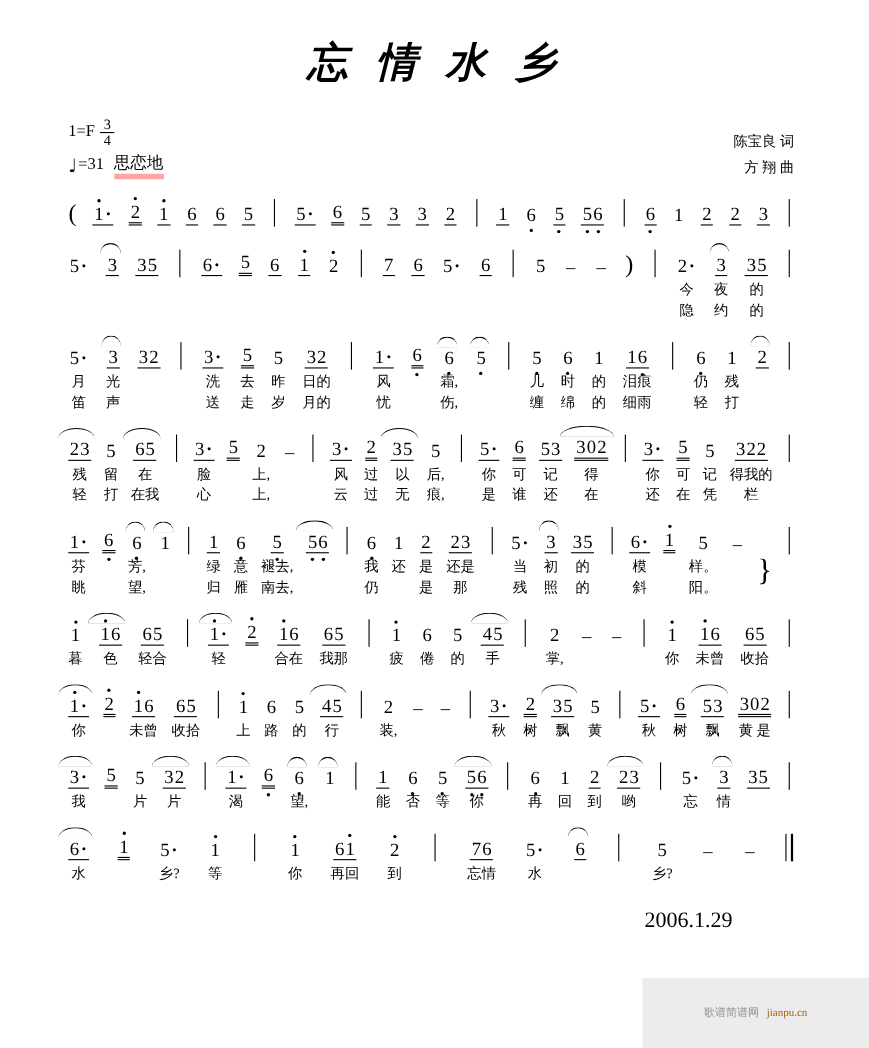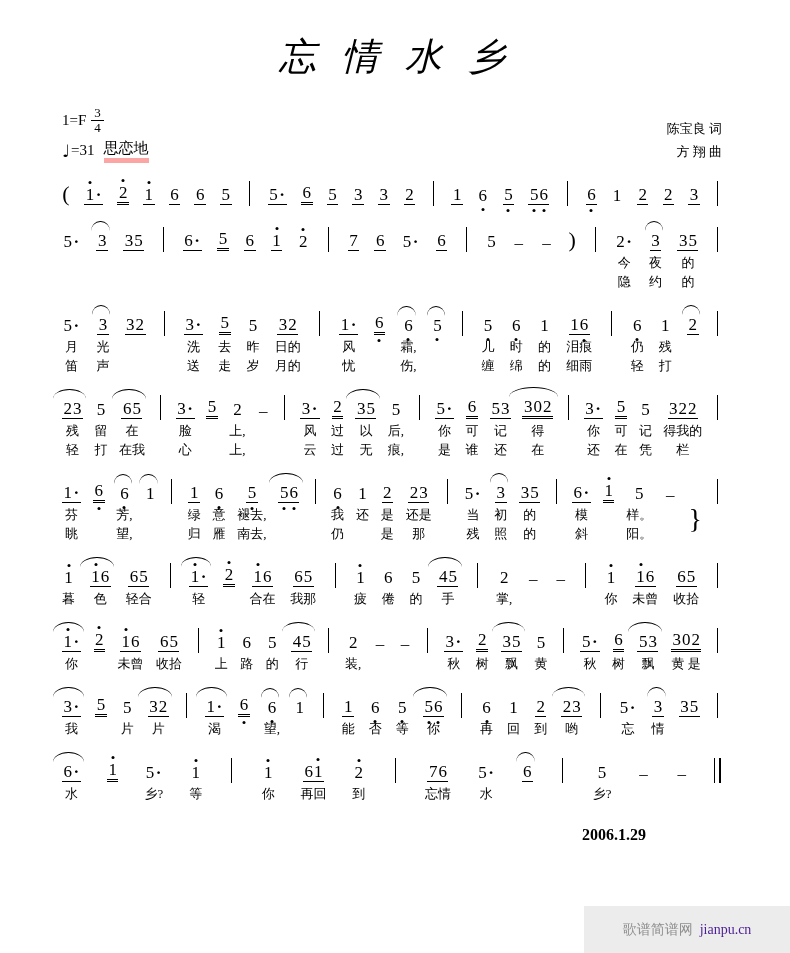--- a/index.html
+++ b/index.html
@@ -1,21 +1,21 @@
 <!DOCTYPE html>
 <html><head>
 <meta charset="utf-8">
 <style>
   html,body{margin:0;padding:0;background:#fff;}
   body{width:790px;height:953px;position:relative;overflow:hidden;
        font-family:"Liberation Serif",serif;color:#000;}
   .page{padding:22px 68px 0 62px;position:relative;}
 
   
-  .title{text-align:center;font-family:"DejaVu Serif",serif;font-weight:normal;font-style:italic;
+  .title{text-align:center;font-family:"DejaVu Serif",serif;font-weight:bold;font-style:italic;
          font-size:37px;letter-spacing:26px;text-indent:26px;margin:10px 0 14px;}
 
   
   .meta-row{display:flex;justify-content:space-between;align-items:flex-end;margin-bottom:14px;margin-top:24px;}
   .meta-left{font-size:15px;}
   .keysig{display:flex;align-items:center;}
   .frac{display:inline-flex;flex-direction:column;text-align:center;font-size:13px;line-height:1.1;margin-left:5px;}
   .frac .bot{border-top:1px solid #000;padding:0 3px;}
   .tempo{margin-top:3px;display:flex;align-items:center;}
   .note-glyph{font-family:"DejaVu Sans",sans-serif;font-size:17px;margin-right:1px;}
@@ -40,23 +40,23 @@
   .aug{display:inline-block;padding:0 1px;font-weight:bold;}
   .bar{display:inline-block;width:1px;height:25px;background:#000;margin-bottom:2px;}
   .finbar{display:inline-block;height:25px;width:4px;border-left:1px solid #000;border-right:2px solid #000;margin-bottom:2px;}
   .paren{font-size:22px;line-height:1;padding-bottom:3px;}
   .dash{font-size:17px;padding:0 2px 3px;}
   .brace{font-size:28px;display:inline-block;transform:translateY(27px);}
   .l{height:19px;font-size:13px;white-space:nowrap;}
   .l.u2l::after{content:"";display:block;margin:-3px auto 0;width:24px;border-bottom:3px double #000;}
 
   
-  .date{text-align:right;margin:22px 76px 0 0;font-weight:bold;font-size:16px;}
-  .wm{position:absolute;right:0;bottom:0;width:206px;height:47px;display:flex;align-items:center;
-      justify-content:center;gap:7px;font-size:14px;}
+  .date{text-align:right;margin:22px 56px 0 0;font-weight:normal;font-size:20px;}
+  .wm{position:absolute;right:0;bottom:0;width:206px;height:64px;display:flex;align-items:center;
+      justify-content:center;gap:7px;font-size:10px;}
 </style>
 </head>
 <body>
 
 <div class="page">
 
   <div class="title">忘情水乡</div>
 
   <div class="meta-row">
     <div class="meta-left">
@@ -1422,14 +1422,14 @@
           <div class="l"></div>
         </div>
       </div>
     </div>
 
   <div class="date">2006.1.29</div>
 </div>
 
 <div class="wm" style="background: rgb(236, 236, 236); color: rgb(143, 143, 143);">
   <span>歌谱简谱网</span>
-  <span class="url" style="color: #4c1d95;">jianpu.cn</span>
+  <span class="url" style="color: #a16207;">jianpu.cn</span>
 </div>
 
 </body></html>

